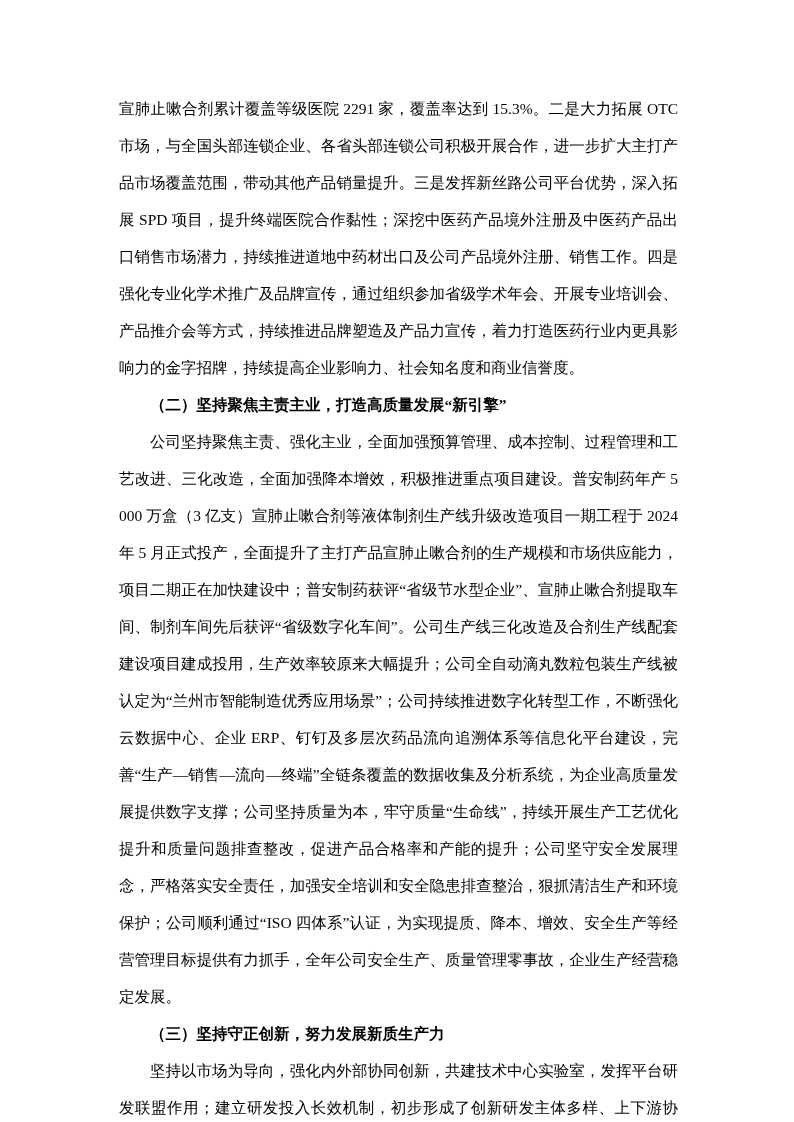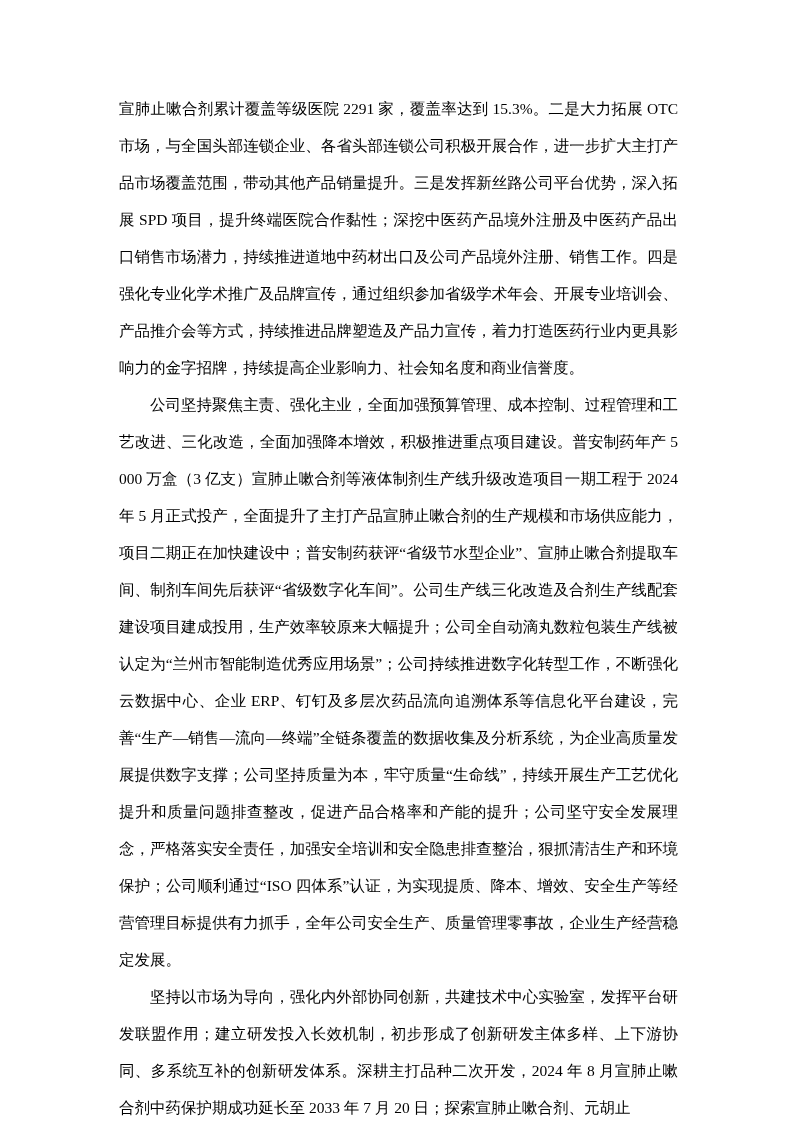--- a/index.html
+++ b/index.html
@@ -41,16 +41,18 @@
     text-indent: 2em;
     text-align: left;
   }
 </style>
 </head>
 <body>
 
 <div class="page">
   <div class="content">
     <p class="body-para no-indent">宣肺止嗽合剂累计覆盖等级医院 2291 家，覆盖率达到 15.3%。二是大力拓展 OTC 市场，与全国头部连锁企业、各省头部连锁公司积极开展合作，进一步扩大主打产品市场覆盖范围，带动其他产品销量提升。三是发挥新丝路公司平台优势，深入拓展 SPD 项目，提升终端医院合作黏性；深挖中医药产品境外注册及中医药产品出口销售市场潜力，持续推进道地中药材出口及公司产品境外注册、销售工作。四是强化专业化学术推广及品牌宣传，通过组织参加省级学术年会、开展专业培训会、产品推介会等方式，持续推进品牌塑造及产品力宣传，着力打造医药行业内更具影响力的金字招牌，持续提高企业影响力、社会知名度和商业信誉度。</p>
+    <h3 class="section-heading">（二）坚持聚焦主责主业，打造高质量发展“新引擎”</h3>
     <p class="body-para">公司坚持聚焦主责、强化主业，全面加强预算管理、成本控制、过程管理和工艺改进、三化改造，全面加强降本增效，积极推进重点项目建设。普安制药年产 5000 万盒（3 亿支）宣肺止嗽合剂等液体制剂生产线升级改造项目一期工程于 2024 年 5 月正式投产，全面提升了主打产品宣肺止嗽合剂的生产规模和市场供应能力，项目二期正在加快建设中；普安制药获评“省级节水型企业”、宣肺止嗽合剂提取车间、制剂车间先后获评“省级数字化车间”。公司生产线三化改造及合剂生产线配套建设项目建成投用，生产效率较原来大幅提升；公司全自动滴丸数粒包装生产线被认定为“兰州市智能制造优秀应用场景”；公司持续推进数字化转型工作，不断强化云数据中心、企业 ERP、钉钉及多层次药品流向追溯体系等信息化平台建设，完善“生产—销售—流向—终端”全链条覆盖的数据收集及分析系统，为企业高质量发展提供数字支撑；公司坚持质量为本，牢守质量“生命线”，持续开展生产工艺优化提升和质量问题排查整改，促进产品合格率和产能的提升；公司坚守安全发展理念，严格落实安全责任，加强安全培训和安全隐患排查整治，狠抓清洁生产和环境保护；公司顺利通过“ISO 四体系”认证，为实现提质、降本、增效、安全生产等经营管理目标提供有力抓手，全年公司安全生产、质量管理零事故，企业生产经营稳定发展。</p>
+    <h3 class="section-heading">（三）坚持守正创新，努力发展新质生产力</h3>
     <p class="body-para">坚持以市场为导向，强化内外部协同创新，共建技术中心实验室，发挥平台研发联盟作用；建立研发投入长效机制，初步形成了创新研发主体多样、上下游协同、多系统互补的创新研发体系。深耕主打品种二次开发，2024 年 8 月宣肺止嗽合剂中药保护期成功延长至 2033 年 7 月 20 日；探索宣肺止嗽合剂、元胡止</p>
   </div>
 </div>
 
 </body></html>

